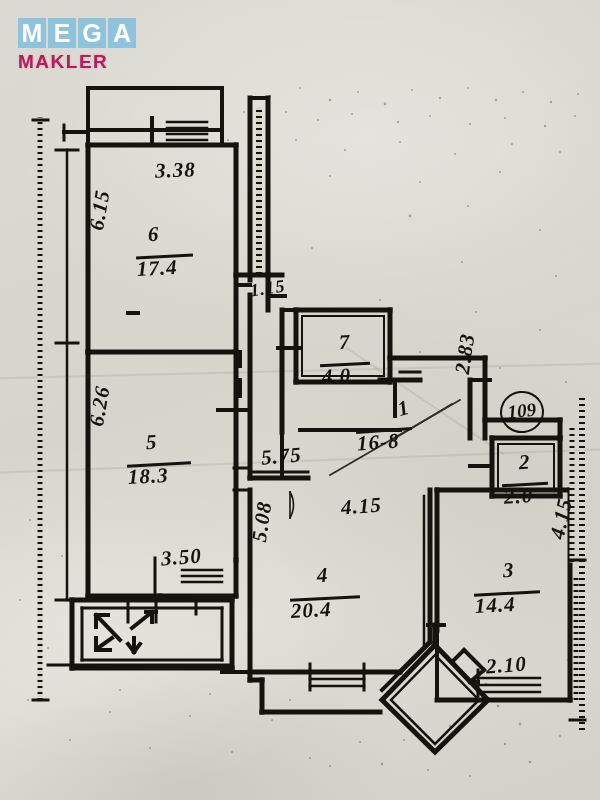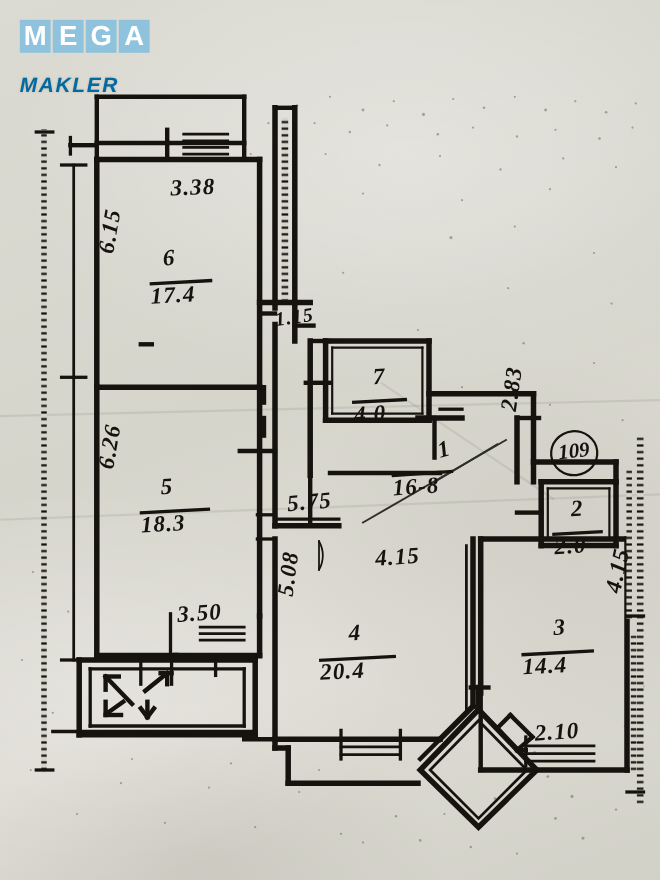--- a/index.html
+++ b/index.html
@@ -51,27 +51,26 @@
     width: 28px; height: 30px;
     background: #8fc3dd;
     color: #ffffff;
     font-size: 25px;
     font-weight: bold;
     line-height: 30px;
     text-align: center;
     letter-spacing: 0px;
   }
   .wm-sub {
-    margin-top: 20px;
-    color: #0369a1;
+    margin-top: 3px;
+    color: #be185d;
     font-size: 19px;
     font-weight: bold;
     letter-spacing: 1.5px;
     text-shadow: 0 0 2px rgba(140,140,130,0.5);
-    font-style: italic;
   }
   #plan {
     position: absolute;
     inset: 0;
     z-index: 20;
   }
   .lbl {
     position: absolute;
     color: #16130f;
     font-family: "Liberation Serif", serif;

